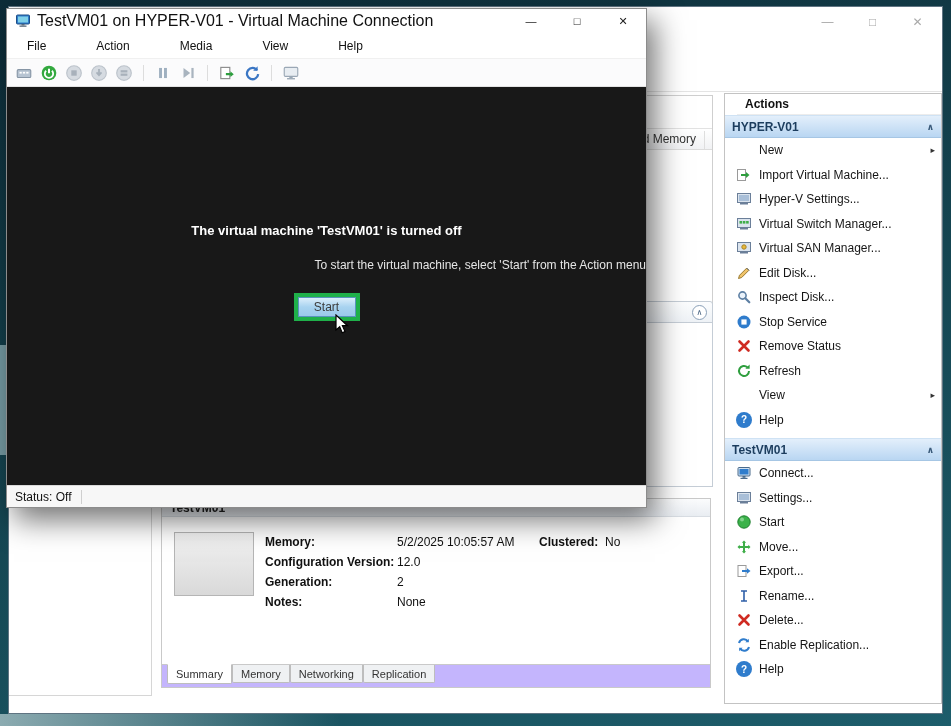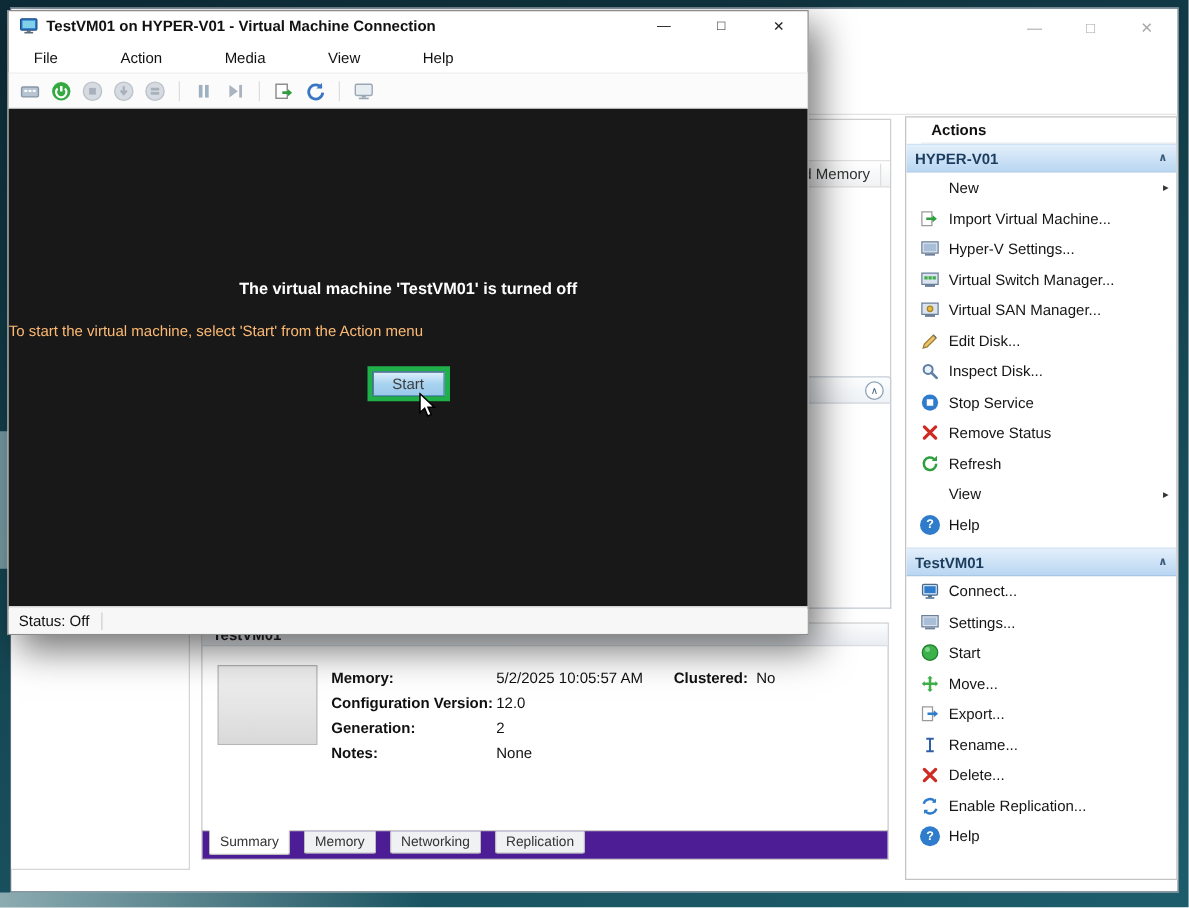--- a/index.html
+++ b/index.html
@@ -33,22 +33,22 @@
 
   .details{position:absolute;left:152px;top:491px;width:550px;height:190px;background:#fff;border:1px solid #c9c9c9;}
   .details-header{height:18px;background:linear-gradient(#fbfcfd,#e9edf2);border-bottom:1px solid #d8dde3;
     display:flex;align-items:center;padding-left:8px;font-weight:bold;color:#222;}
   .thumb{position:absolute;left:12px;top:33px;width:80px;height:64px;
     background:linear-gradient(#f2f2f2,#d9d9d9);border:1px solid #b5b5b5;}
   .drow{position:absolute;left:103px;display:flex;}
   .dlabel{font-weight:bold;width:132px;}
   .clustered{position:absolute;left:377px;top:36px;display:flex;}
   .clabel{font-weight:bold;width:66px;}
-  .tabs{position:absolute;left:0;right:0;bottom:0;height:23px;border-top:1px solid #c9c9c9;background:#4c1d95;
-    display:flex;align-items:flex-start;padding-left:5px;gap:11px;}
+  .tabs{position:absolute;left:0;right:0;bottom:0;height:23px;border-top:1px solid #c9c9c9;background:#c4b5fd;
+    display:flex;align-items:flex-start;padding-left:5px;gap:0;}
   .tab{height:18px;padding:0 8px;display:flex;align-items:center;border:1px solid #bdbdbd;border-top:none;
     background:#eff1f3;font-size:11px;color:#333;border-radius:0 0 2px 2px;}
   .tab.active{background:#fff;height:20px;border-top:1px solid #fff;margin-top:-1px;}
 
   
   .actions{position:absolute;left:715px;top:86px;width:218px;height:611px;background:#fff;border:1px solid #c3c3c3;overflow:hidden;}
   .actions-title{height:21px;display:flex;align-items:center;padding-left:8px;font-weight:bold;border-bottom:1px solid #ececec;margin-left:12px;}
   .sec-header{height:23px;display:flex;align-items:center;padding:0 7px;
     background:linear-gradient(#e3effb,#b9d6f2);border-top:1px solid #cfe2f4;border-bottom:1px solid #a6c6e4;
     font-weight:bold;color:#1c3d5e;justify-content:center;}
@@ -57,33 +57,33 @@
   .ai{height:24.5px;display:flex;align-items:center;padding-left:11px;position:relative;color:#151515;}
   .ai .aicon{width:16px;height:16px;margin-right:7px;flex:0 0 16px;display:flex;align-items:center;justify-content:center;}
   .ai .sub{position:absolute;right:6px;font-size:9px;color:#333;}
   .aicon svg{width:16px;height:16px;display:block;}
   .help-badge{background:#2f7ccc;border-radius:50%;color:#fff;font-weight:bold;font-size:10px;}
 
   
   .vmw{position:absolute;left:6px;top:8px;width:641px;height:500px;background:#fff;border:1px solid #8c8c8c;
     box-shadow:8px 12px 28px rgba(0,0,0,.55);z-index:10;}
   .vmw-title{height:24px;display:flex;align-items:center;padding-left:8px;position:relative;}
-  .vmw-title .t{margin-left:6px;font-size:12px;font-weight:bold;}
+  .vmw-title .t{margin-left:6px;font-size:16px;}
   .vmw-controls{position:absolute;right:0;top:0;display:flex;}
   .vmw-btn{width:46px;height:24px;display:flex;align-items:center;justify-content:center;font-size:11px;color:#222;}
   .menubar{height:25px;display:flex;align-items:center;padding-left:11px;gap:32px;}
   .menu-item{padding:0 9px;height:100%;display:flex;align-items:center;}
   .toolbar{height:29px;background:#fbfbfc;border-top:1px solid #f0f0f0;border-bottom:1px solid #e3e3e3;
     display:flex;align-items:center;padding-left:8px;gap:7px;}
   .tsep{width:1px;height:16px;background:#ddd;margin:0 3px;}
   .ticon{width:18px;height:18px;display:flex;}
   .ticon svg{width:18px;height:18px;display:block;}
   .viewport{position:absolute;left:0;top:78px;width:639px;height:400px;background:#181818;}
   .vp-h{position:absolute;top:136px;width:100%;text-align:center;color:#fff;font-weight:bold;font-size:13px;}
-  .vp-s{position:absolute;top:171px;width:100%;text-align:left;color:#fdba74;font-size:12px;}
+  .vp-s{position:absolute;top:171px;width:100%;text-align:right;color:#e5e5e5;font-size:12px;}
   .start-outer{position:absolute;top:206px;left:50%;transform:translateX(-50%);border:4px solid #1fb04a;}
   .start-btn{width:58px;height:20px;display:flex;align-items:center;justify-content:center;
     background:linear-gradient(#dceefb,#a8d3f0 50%,#9bc9ea);border:1px solid #5a93bd;color:#3c3c3c;font-size:12px;}
   .cursor{position:absolute;top:227px;left:calc(50% + 8px);}
   .statusbar{position:absolute;left:0;bottom:0;width:639px;height:22px;background:#f7f7f7;border-top:1px solid #dadada;
     display:flex;align-items:center;padding-left:8px;}
   .sb-div{width:1px;height:14px;background:#cfcfcf;margin-left:10px;}
 </style>
 </head>
 <body>

